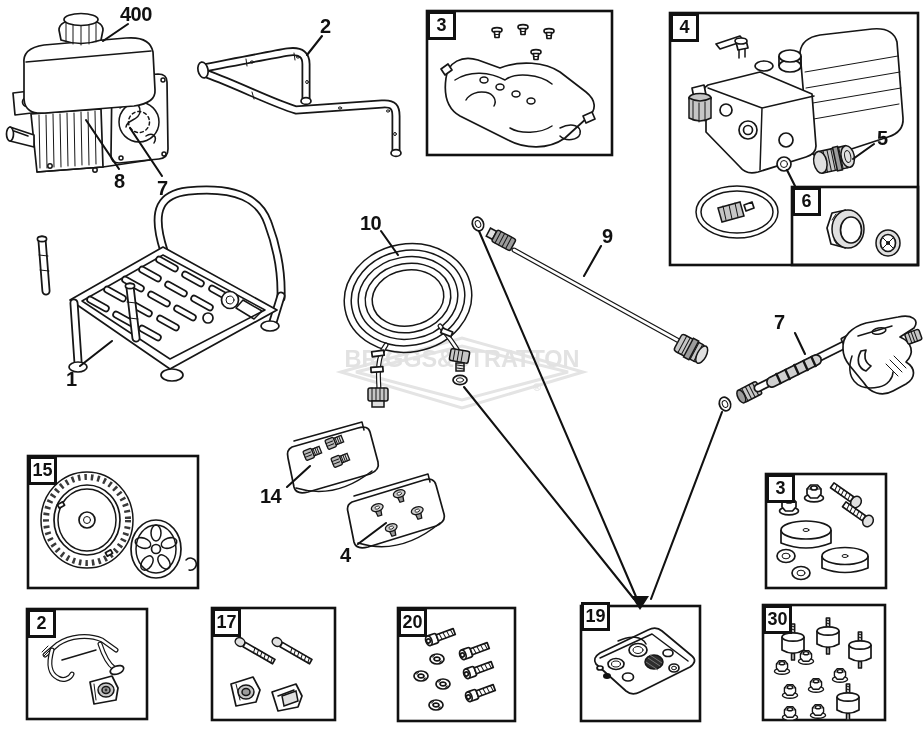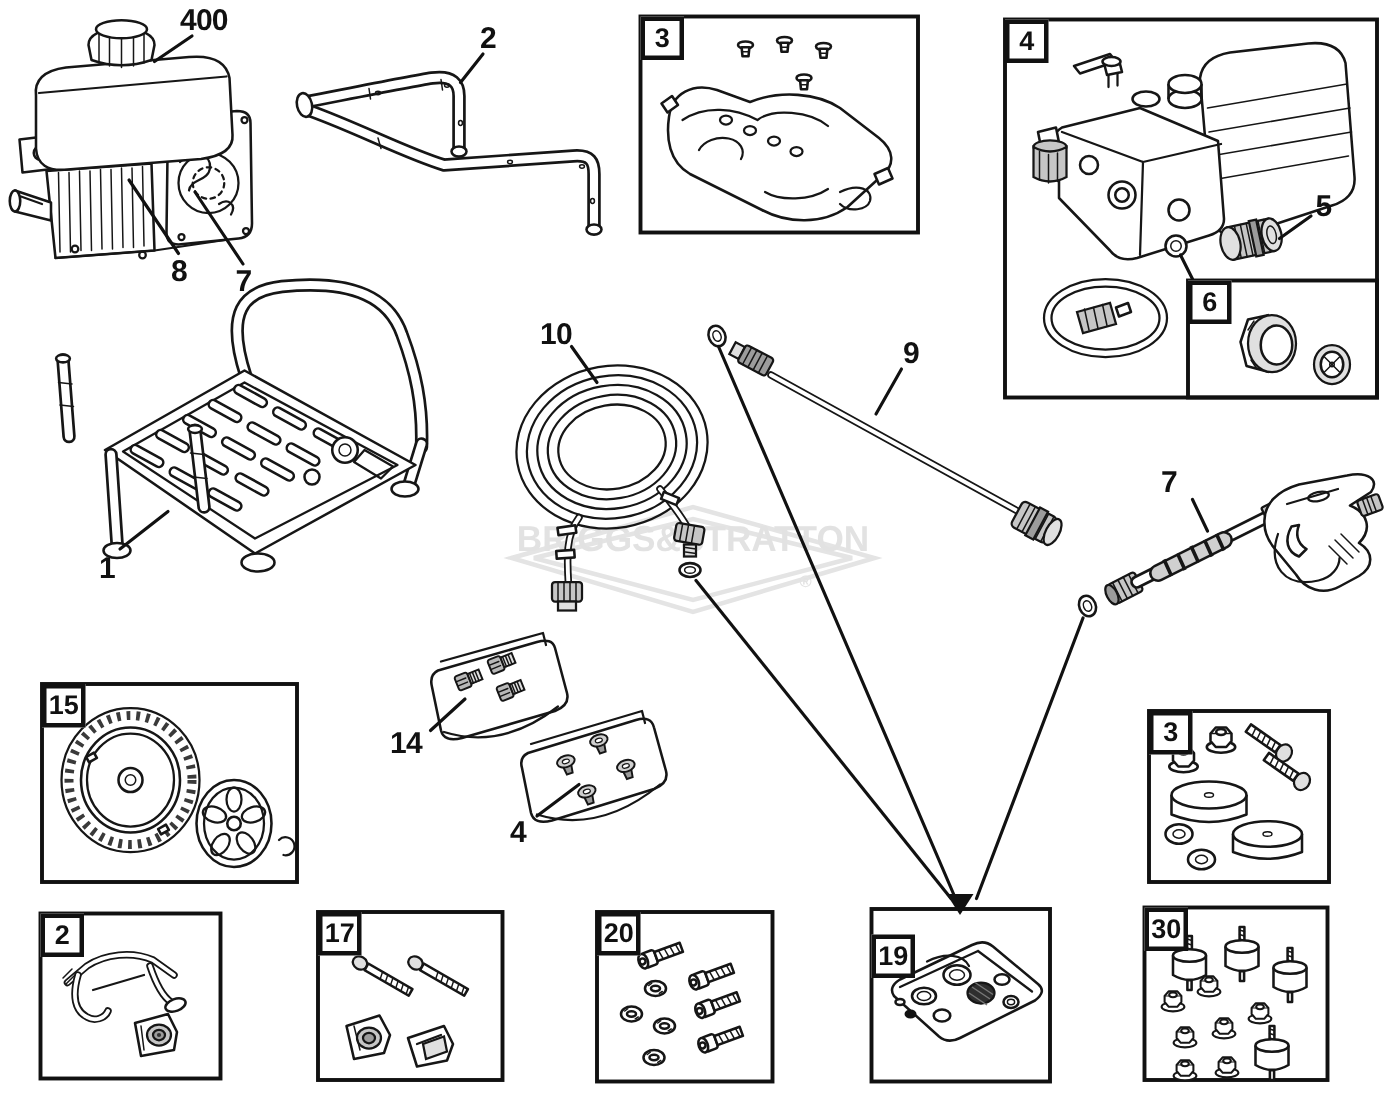--- a/index.html
+++ b/index.html
@@ -553,15 +553,15 @@
   <div class="lbl" style="left:340px;top:545px">4</div>
 
   <div class="nbox" style="left:427px;top:11px">3</div>
   <div class="nbox" style="left:670px;top:13px">4</div>
   <div class="nbox" style="left:792px;top:187px">6</div>
   <div class="nbox" style="left:28px;top:456px">15</div>
   <div class="nbox" style="left:766px;top:474px">3</div>
   <div class="nbox" style="left:27px;top:609px">2</div>
   <div class="nbox" style="left:212px;top:608px">17</div>
   <div class="nbox" style="left:398px;top:608px">20</div>
-  <div class="nbox" style="left:581px;top:623px">19</div>
+  <div class="nbox" style="left:581px;top:602px">19</div>
   <div class="nbox" style="left:763px;top:605px">30</div>
 </div>
 
 </body></html>

